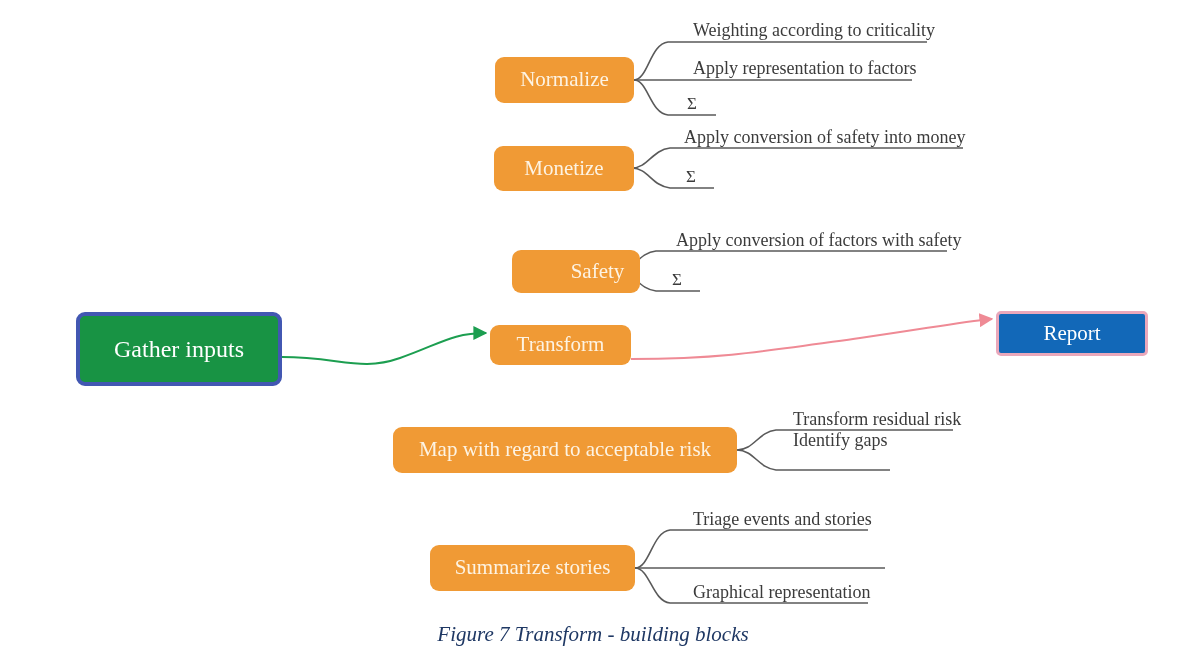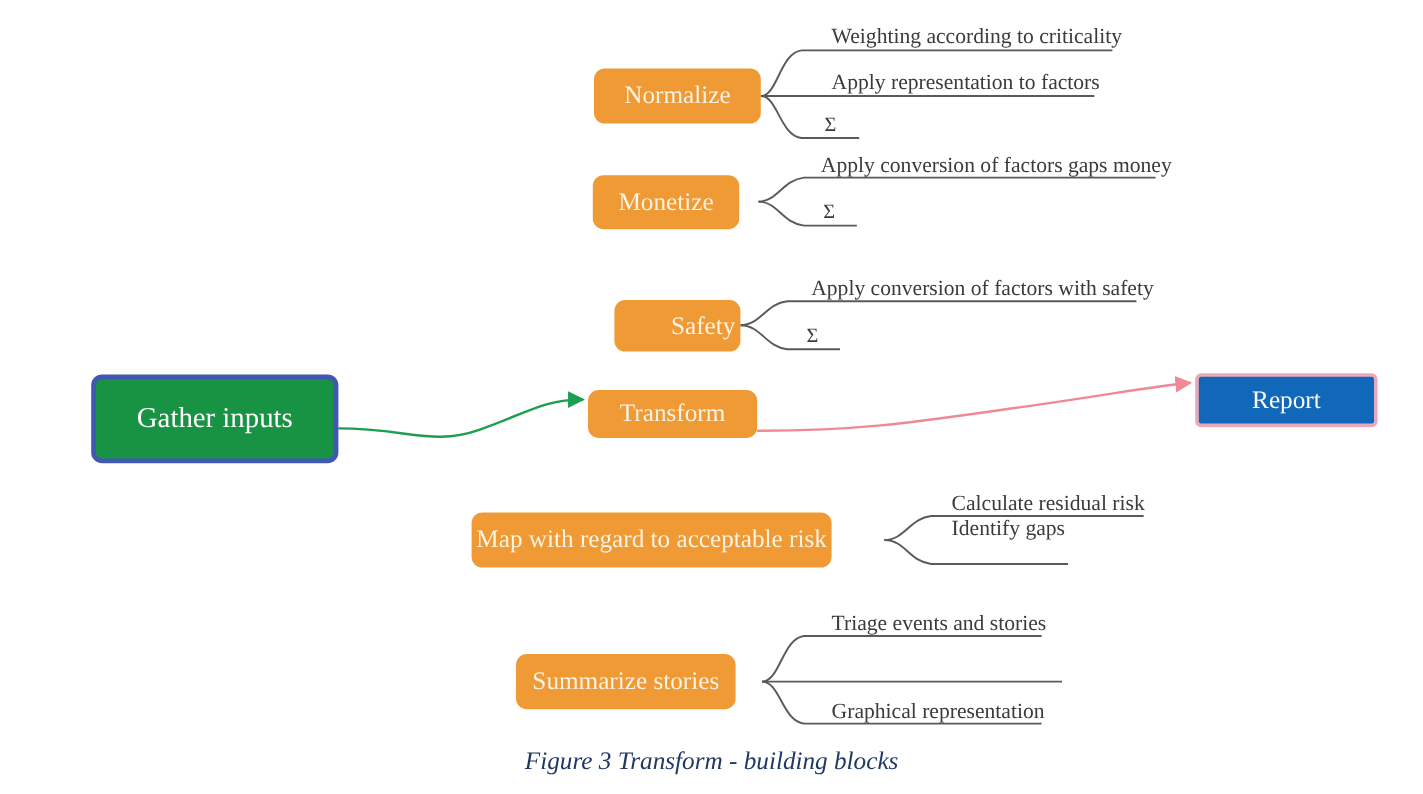--- a/index.html
+++ b/index.html
@@ -125,66 +125,66 @@
 
     <path d="M 282 357 C 340 357 360 372 400 358 C 440 344 452 333 486 333" fill="none" stroke="#1c9e50" stroke-width="2" marker-end="url(#arrow-green)"></path>
 
     <path d="M 631 359 C 720 359 760 352 860 338 C 930 328 960 322 992 319" fill="none" stroke="#ef8a95" stroke-width="2" marker-end="url(#arrow-pink)"></path>
   </svg>
 
   <div class="node node-orange" style="left:495px; top:57px; width:139px; height:46px;">
     <span>Normalize</span>
   </div>
 
-  <div class="node node-orange" style="left:494px; top:146px; width:122px; height:45px;">
+  <div class="node node-orange" style="left:494px; top:146px; width:140px; height:45px;">
     <span>Monetize</span>
   </div>
 
-  <div class="node node-orange" style="left:512px; top:250px; width:105px; height:43px;padding-left:43px;">
+  <div class="node node-orange" style="left:512px; top:250px; width:128px; height:43px;padding-left:43px;">
     <span>Safety</span>
   </div>
 
   <div class="node node-orange" style="left:490px; top:325px; width:141px; height:40px;">
     <span>Transform</span>
   </div>
 
-  <div class="node node-orange" style="left:393px; top:427px; width:300px; height:46px;">
+  <div class="node node-orange" style="left:393px; top:427px; width:344px; height:46px;">
     <span>Map with regard to acceptable risk</span>
   </div>
 
-  <div class="node node-orange" style="left:430px; top:545px; width:183px; height:46px;">
+  <div class="node node-orange" style="left:430px; top:545px; width:205px; height:46px;">
     <span>Summarize stories</span>
   </div>
 
   <div class="node node-green" style="left:76px; top:312px; width:206px; height:74px;">
     <span>Gather inputs</span>
   </div>
 
   <div class="node node-blue" style="left:996px; top:311px; width:152px; height:45px;">
     <span>Report</span>
   </div>
 
   <div class="leaf-label" style="left:693px; top:21px;">Weighting according to criticality</div>
 
   <div class="leaf-label" style="left:693px; top:59px;">Apply representation to factors</div>
 
   <div class="leaf-label leaf-sigma" style="left:687px; top:95px;">Σ</div>
 
-  <div class="leaf-label" style="left:684px; top:128px;">Apply conversion of factors gaps money</div>
+  <div class="leaf-label" style="left:684px; top:128px;">Apply conversion of safety into money</div>
 
   <div class="leaf-label leaf-sigma" style="left:686px; top:168px;">Σ</div>
 
   <div class="leaf-label" style="left:676px; top:231px;">Apply conversion of factors with safety</div>
 
   <div class="leaf-label leaf-sigma" style="left:672px; top:271px;">Σ</div>
 
-  <div class="leaf-label" style="left:793px; top:410px;">Calculate residual risk</div>
+  <div class="leaf-label" style="left:793px; top:410px;">Transform residual risk</div>
 
   <div class="leaf-label" style="left:793px; top:431px;">Identify gaps</div>
 
   <div class="leaf-label" style="left:693px; top:510px;">Triage events and stories</div>
 
 
   <div class="leaf-label" style="left:693px; top:583px;">Graphical representation</div>
 
-  <div class="caption" style="top:622px;">Figure 3 Transform - building blocks</div>
+  <div class="caption" style="top:622px;">Figure 7 Transform - building blocks</div>
 
 </div>
 
 </body></html>

